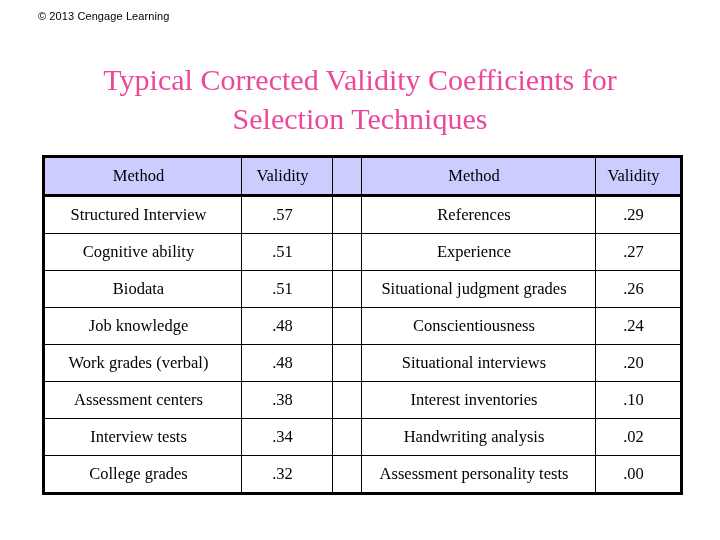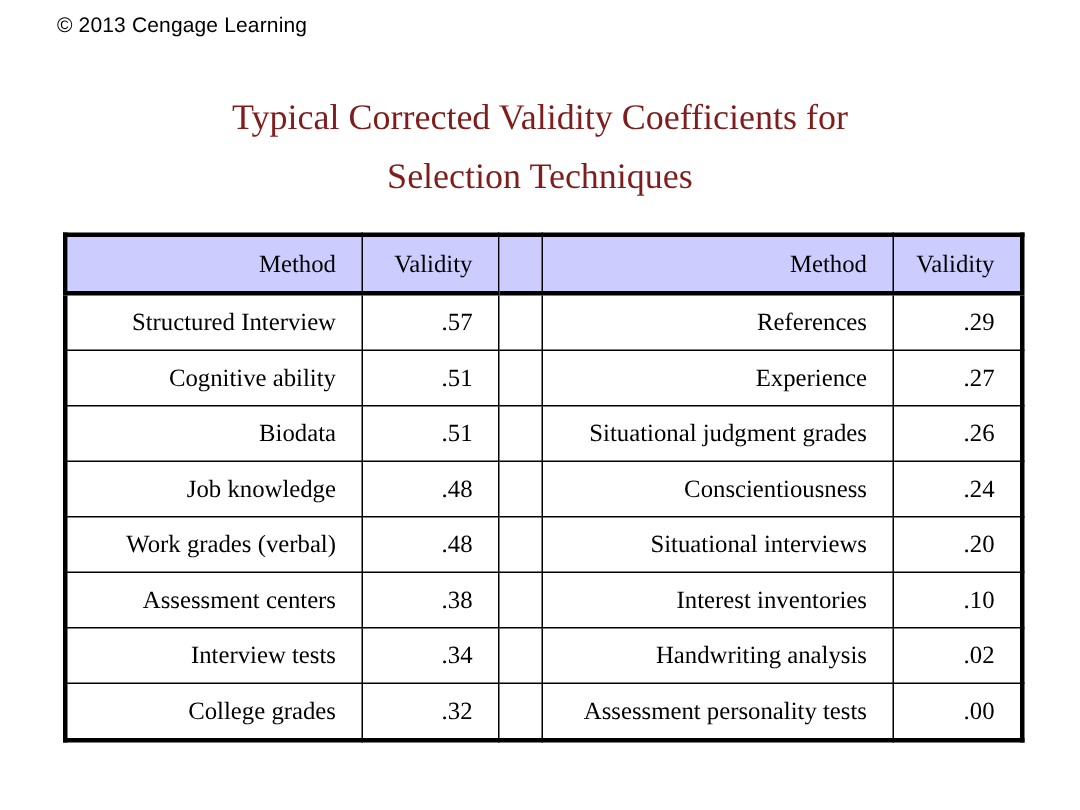--- a/index.html
+++ b/index.html
@@ -21,38 +21,38 @@
     width: 720px;
     height: 540px;
   }
 
   
   .copyright {
     position: absolute;
     left: 38px;
     top: 11px;
     font-family: "Liberation Sans", sans-serif;
-    font-size: 14px;
+    font-size: 11px;
     line-height: 11px;
     color: #000000;
     letter-spacing: 0.1px;
     white-space: nowrap;
   }
 
   
   .title {
     position: absolute;
     left: 40px;
     top: 60px;
     width: 640px;
     text-align: center;
     font-family: "Liberation Serif", serif;
-    font-size: 24px;
+    font-size: 30px;
     line-height: 39px;
-    color: #7f1d1d;
+    color: #ec4899;
     white-space: pre-line;
   }
 
   
   .table-wrap {
     position: absolute;
     left: 42px;
     top: 155px;
     width: 638px;
   }
@@ -66,21 +66,21 @@
   }
 
   table.validity-table td,
   table.validity-table th {
     border: 1.6px solid #000000;
     height: 36px;
     padding: 0 17px 0 8px;
     font-size: 16.5px;
     font-weight: normal;
     color: #000000;
-    text-align: right;
+    text-align: center;
     vertical-align: middle;
     overflow: hidden;
     white-space: nowrap;
   }
 
   table.validity-table thead th {
     background: #CCCCFF;
     border-bottom: 3px solid #000000;
   }
 

